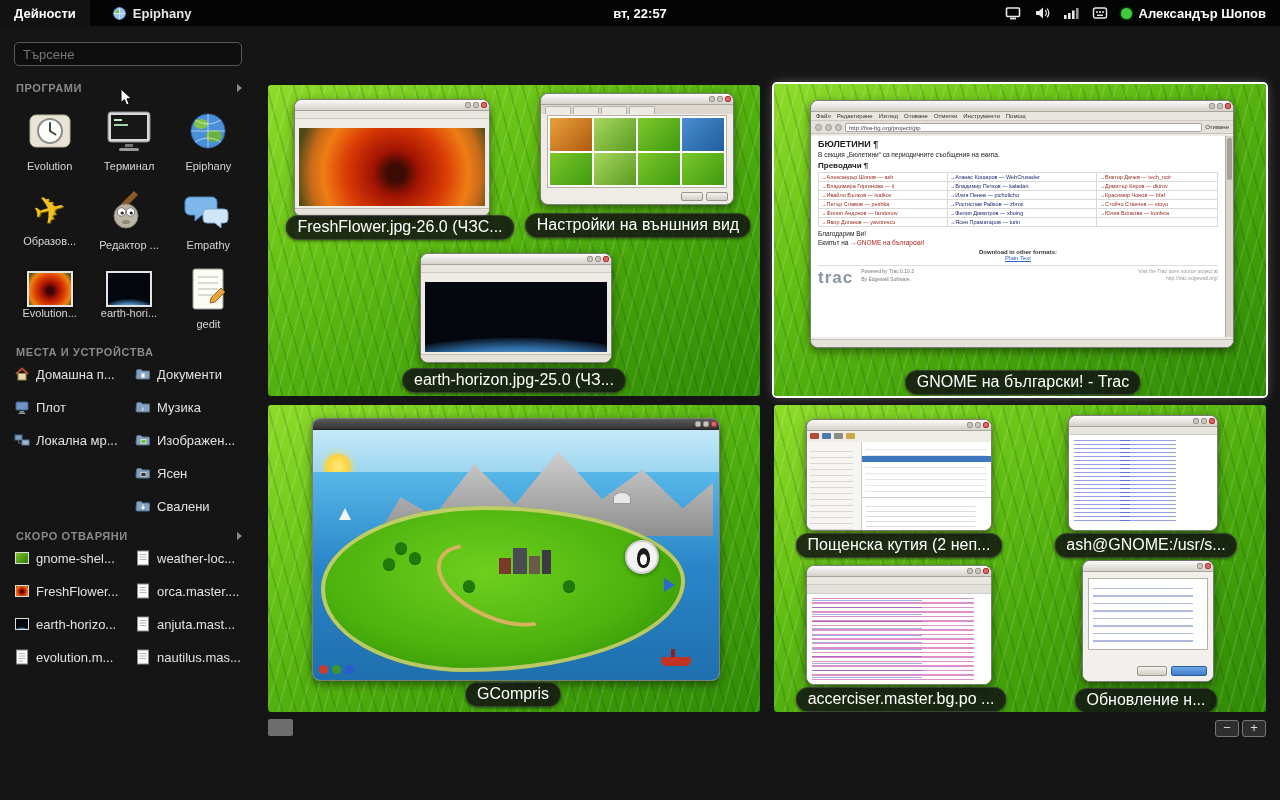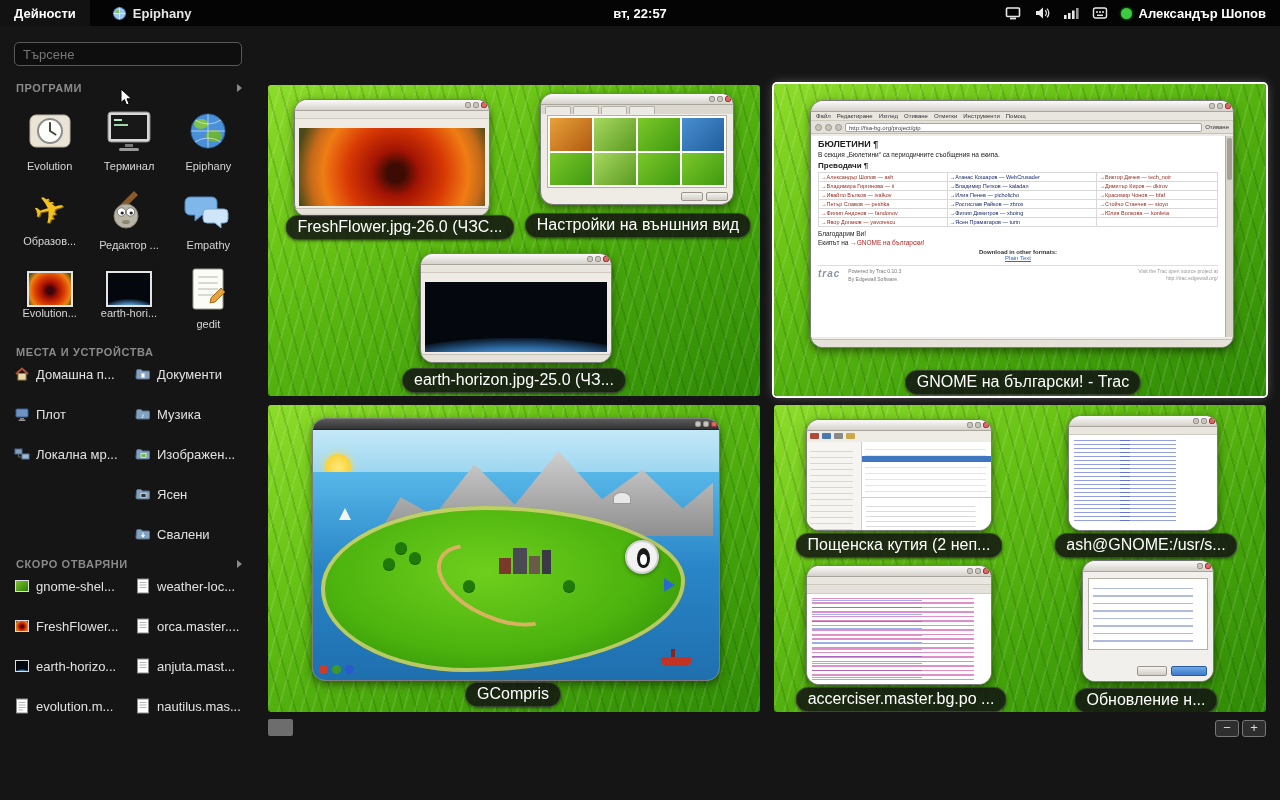--- a/index.html
+++ b/index.html
@@ -39,21 +39,21 @@
   .app-label { font-size:11px; color:#d6d6d6; max-width:72px; margin:0 auto; white-space:nowrap;
     overflow:hidden; text-overflow:ellipsis; }
   .plane-glyph { font-size:38px; line-height:50px; color:#f3c220; text-shadow:1px 1px 0 #8a6a00;
     display:block; transform:rotate(-14deg); }
   .thumb-lg { width:46px; height:36px; margin:7px auto 0; border:2px solid #e4e4e4; box-shadow:0 1px 3px rgba(0,0,0,.55); }
   .t-flower { background:radial-gradient(circle at 50% 55%, #40050a 0 12%, #a51202 30%, #dd4204 55%, #ef8512 75%, #5d5718 92%); }
   .t-earth { background:radial-gradient(ellipse 120% 80% at 50% 130%, #cfe9ff 0%, #5a9bd4 38%, #11263e 58%, #05070e 62%), #05070e; }
   .t-green { background:linear-gradient(135deg,#7cc42a,#2e7d08); }
 
   .cols { display:flex; padding:0 14px; gap:12px; }
-  .col { display:flex; flex-direction:column; gap:24px; flex:1; min-width:0; }
+  .col { display:flex; flex-direction:column; gap:17px; flex:1; min-width:0; }
   .row-item { display:flex; align-items:center; gap:6px; cursor:pointer; min-width:0; }
   .row-label { font-size:13px; color:#e2e2e2; white-space:nowrap; overflow:hidden; text-overflow:ellipsis; }
   .picon { flex:0 0 16px; height:16px; position:relative; display:flex; align-items:center; justify-content:center; }
   .thumb-sm { width:14px; height:12px; border:1px solid #ddd; }
 
   
   .cursor { position:absolute; left:120px; top:88px; z-index:100; pointer-events:none; }
 
   
   .ws { position:absolute; border-radius:3px; overflow:hidden;
@@ -65,21 +65,21 @@
   .ws1 { left:268px; top:85px;  width:492px; height:311px; }
   .ws2 { left:774px; top:84px;  width:492px; height:312px; box-shadow:0 0 0 2px #fff, 0 0 12px rgba(255,255,255,.35); }
   .ws3 { left:268px; top:405px; width:492px; height:307px; }
   .ws4 { left:774px; top:405px; width:492px; height:307px; }
 
   .pill { position:absolute; transform:translateX(-50%); background:rgba(18,18,18,.85);
     border:1px solid rgba(255,255,255,.14); color:#fff; font-size:16px; padding:2px 11px 3px;
     border-radius:999px; white-space:nowrap; box-shadow:0 1px 3px rgba(0,0,0,.5); z-index:5; }
 
   
-  .mw { position:absolute; background:#efece5; border:1px solid #7c7c7c; border-radius:13px;
+  .mw { position:absolute; background:#efece5; border:1px solid #7c7c7c; border-radius:8px;
     box-shadow:0 3px 10px rgba(0,0,0,.5); overflow:hidden; cursor:pointer; }
   .mw-tb { height:11px; background:linear-gradient(#fbfbfb,#d5d1ca); border-bottom:1px solid #a9a49c; position:relative; }
   .mw-tb.dark { background:linear-gradient(#5a5a5a,#333); border-bottom:1px solid #222; }
   .mw-btns { position:absolute; right:2px; top:2px; display:flex; gap:2px; }
   .mw-btn { width:6px; height:6px; border-radius:2px; background:#c9c5bd; border:1px solid #98948c; }
   .mw-btn.close { background:#d66; border-color:#a33; }
   .mw-menu { height:8px; background:#e9e6df; border-bottom:1px solid #cfcabf; }
   .mw-tool { height:9px; background:#e4e1da; border-bottom:1px solid #ccc; }
 
   
@@ -119,21 +119,21 @@
   .trac-p { font-size:6.5px; color:#222; margin-bottom:2px; }
   .trac-table { border-collapse:collapse; width:100%; margin:1px 0 3px; }
   .trac-table td { border:1px solid #d9d9d9; font-size:5.5px; padding:1px 2px; color:#9b2a20;
     white-space:nowrap; overflow:hidden; max-width:135px; }
   .trac-table td:nth-child(2) { color:#1a2a6b; }
   .redlink { color:#b42222; }
   .trac-dl { text-align:center; margin-top:3px; }
   .dl-label { font-size:6px; font-weight:bold; color:#333; }
   .bluelink { font-size:6px; color:#3366cc; text-decoration:underline; }
   .trac-footer { margin-top:4px; border-top:1px solid #ddd; padding-top:2px; display:flex; align-items:flex-start; gap:8px; }
-  .trac-logo { font-weight:bold; font-style:italic; font-size:10px; color:#8a95a5; letter-spacing:1px; }
+  .trac-logo { font-weight:bold; font-size:17px; color:#8a95a5; letter-spacing:1px; }
   .trac-powered { font-size:5px; color:#777; line-height:1.5; }
   .trac-visit { margin-left:auto; font-size:5px; color:#999; width:116px; text-align:right; line-height:1.4; }
   .v-scroll { position:absolute; top:35px; right:0; bottom:10px; width:8px; background:#d8d4cc; border-left:1px solid #b0aca4; }
   .v-thumb { position:absolute; top:2px; left:1px; width:5px; height:42px; background:#a5a198; border-radius:2px; }
 
   
   .gc-win { left:44px; top:13px; width:408px; height:263px; background:#9ed7f0; }
   .gc-scene { position:absolute; top:11px; left:0; right:0; bottom:0; overflow:hidden; }
   .gc-sky { position:absolute; top:0; left:0; right:0; height:42px; background:linear-gradient(#c4e8f8,#9ed7f0); }
   .gc-sun { position:absolute; left:12px; top:24px; width:26px; height:26px; border-radius:50%;

